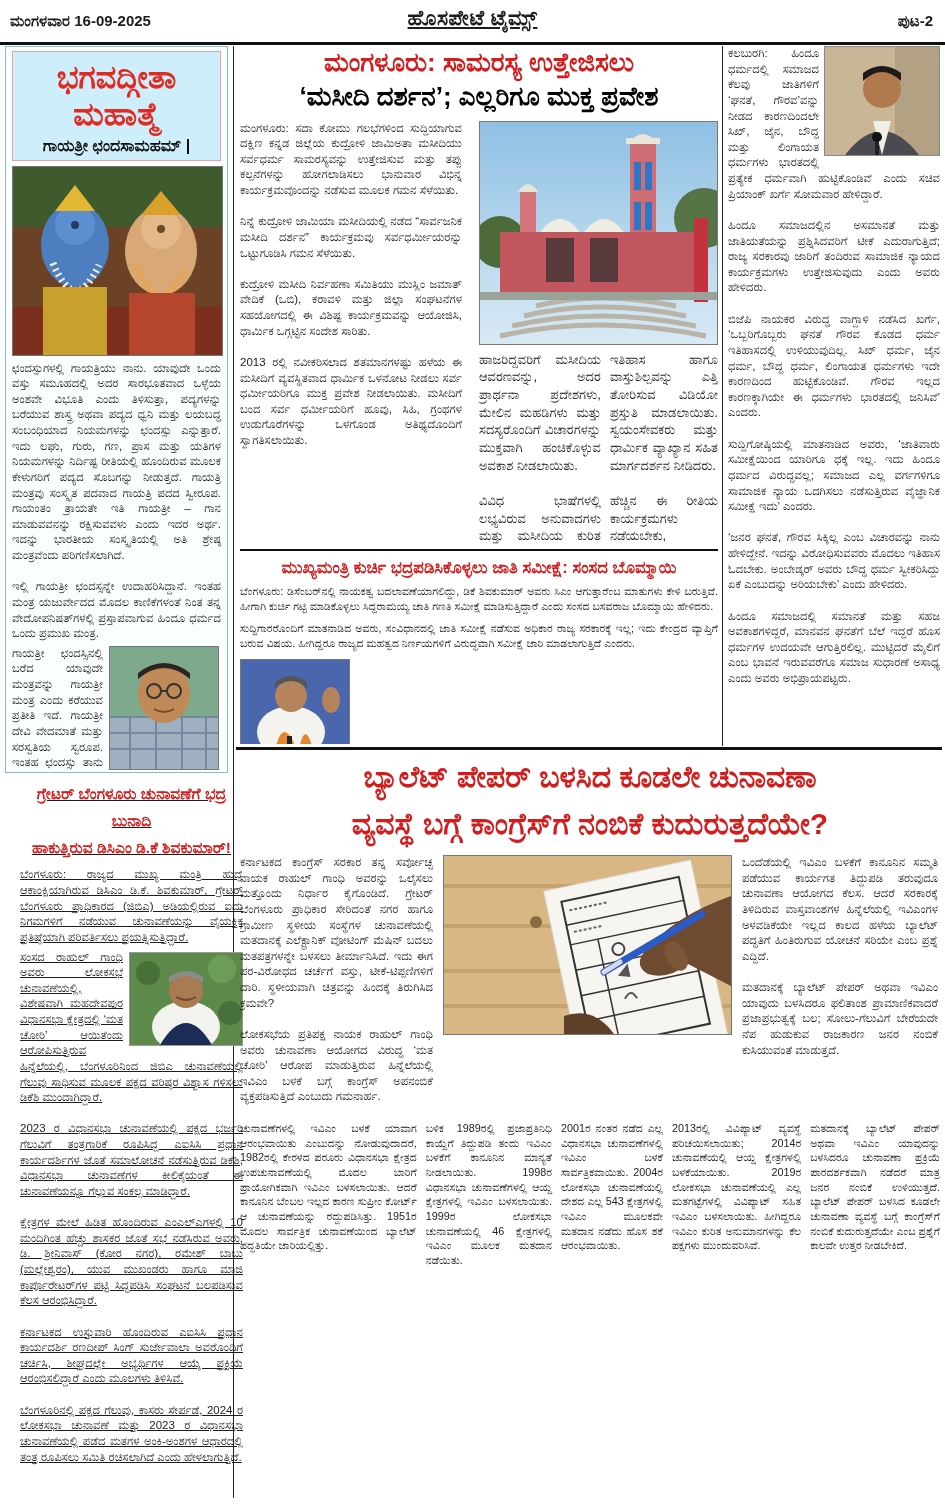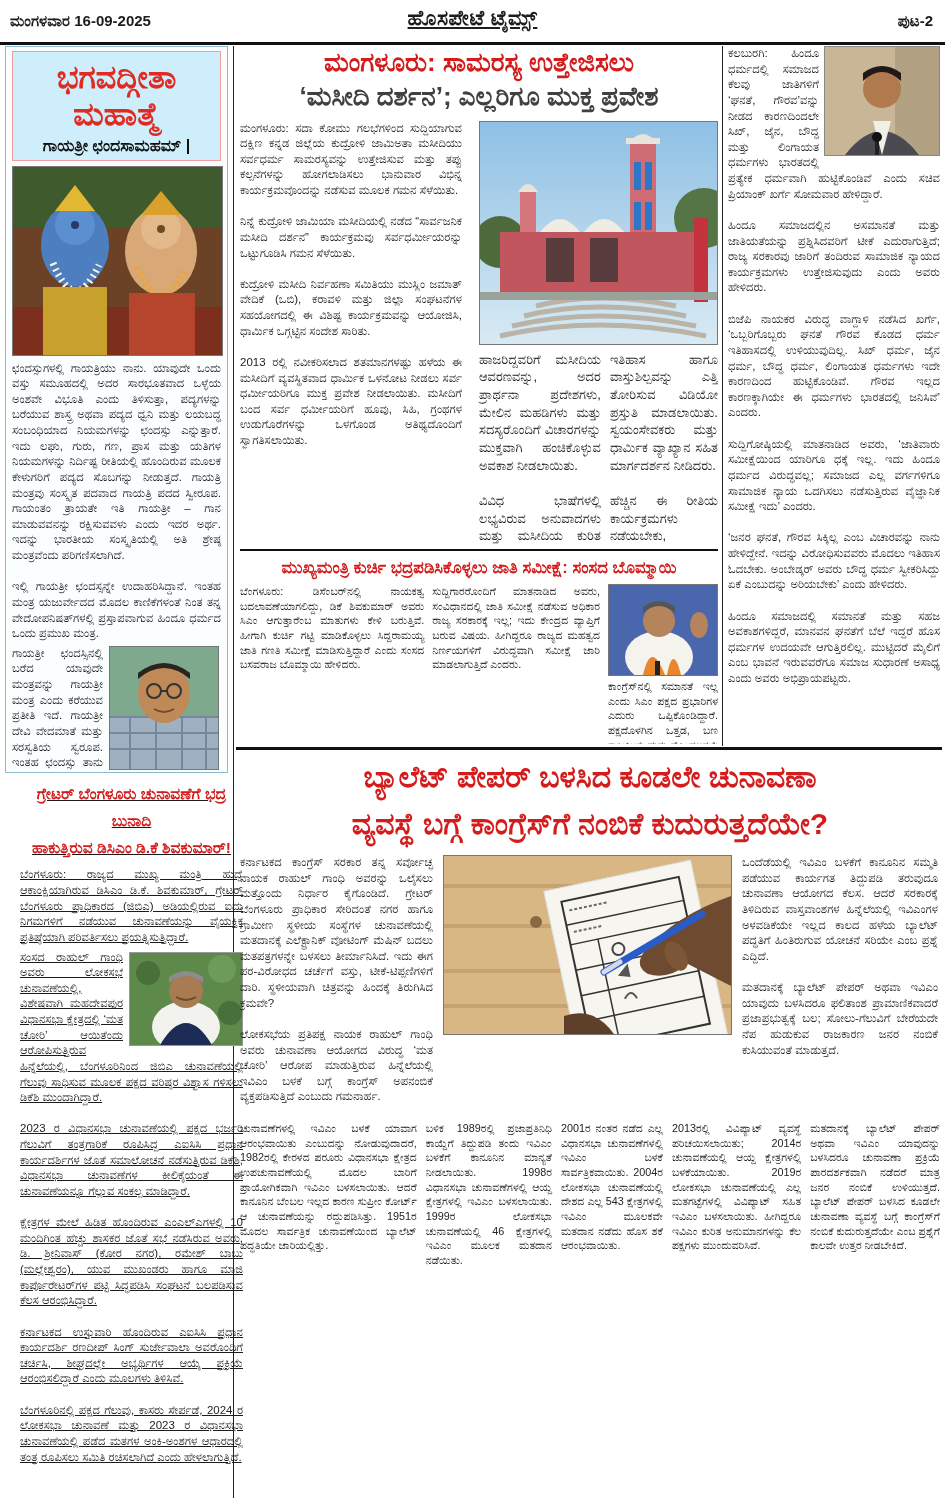--- a/index.html
+++ b/index.html
@@ -32,30 +32,30 @@
   .gita-author-col{width:112px;text-align:center;}
   .author-name{font-size:12px;font-weight:bold;margin-top:3px;}
   
   .gba{position:absolute;left:20px;top:780px;width:223px;height:718px;overflow:hidden;text-decoration:underline;}
   .red-head{color:#d41c1c;font-weight:bold;text-align:center;}
   .gba-head{font-size:15.5px;line-height:1.75;margin-bottom:6px;}
   .dk-photo{float:right;margin:2px 0 4px 6px;border:1px solid #999;}
   
   .mosque{position:absolute;left:240px;top:46px;width:478px;height:500px;overflow:hidden;}
   .mosque-h1{font-size:26px;line-height:1.3;}
-  .mosque-h2{color:#404040;font-weight:bold;text-align:center;font-size:26px;line-height:1.3;margin-bottom:7px;}
+  .mosque-h2{color:#000000;font-weight:bold;text-align:center;font-size:26px;line-height:1.3;margin-bottom:7px;}
   .mosque-body{display:flex;gap:17px;}
   .mosque-colA{width:230px;}
   .mosque-right{width:239px;}
   .two-cols{display:flex;gap:9px;margin-top:6px;}
   .photo-frame{border:1px solid #777;display:block;}
   
   .bommai{position:absolute;left:240px;top:556px;width:478px;height:188px;overflow:hidden;}
   .bommai-head{font-size:16.5px;line-height:1.4;margin-bottom:5px;}
-  .bommai-cols{display:flex;gap:8px;}
+  .bommai-cols{display:flex;gap:8px;flex-direction:column;}
   .bommai-cols>div{flex:1;}
   .bommai-cols .body-text{font-size:10.8px;}
   
   .kharge{position:absolute;left:728px;top:46px;width:212px;height:698px;overflow:hidden;}
   .kharge-head{color:#1b1bb8;font-weight:bold;text-align:center;font-size:17.5px;line-height:1.5;margin-bottom:5px;}
   .kharge-photo{float:right;margin:0 0 4px 5px;border:1px solid #888;}
   
   .ballot{position:absolute;left:240px;top:754px;width:700px;height:744px;overflow:hidden;}
   .ballot-head{font-size:30px;line-height:1.55;margin-bottom:8px;}
   .ballot-row{display:flex;gap:10px;}

